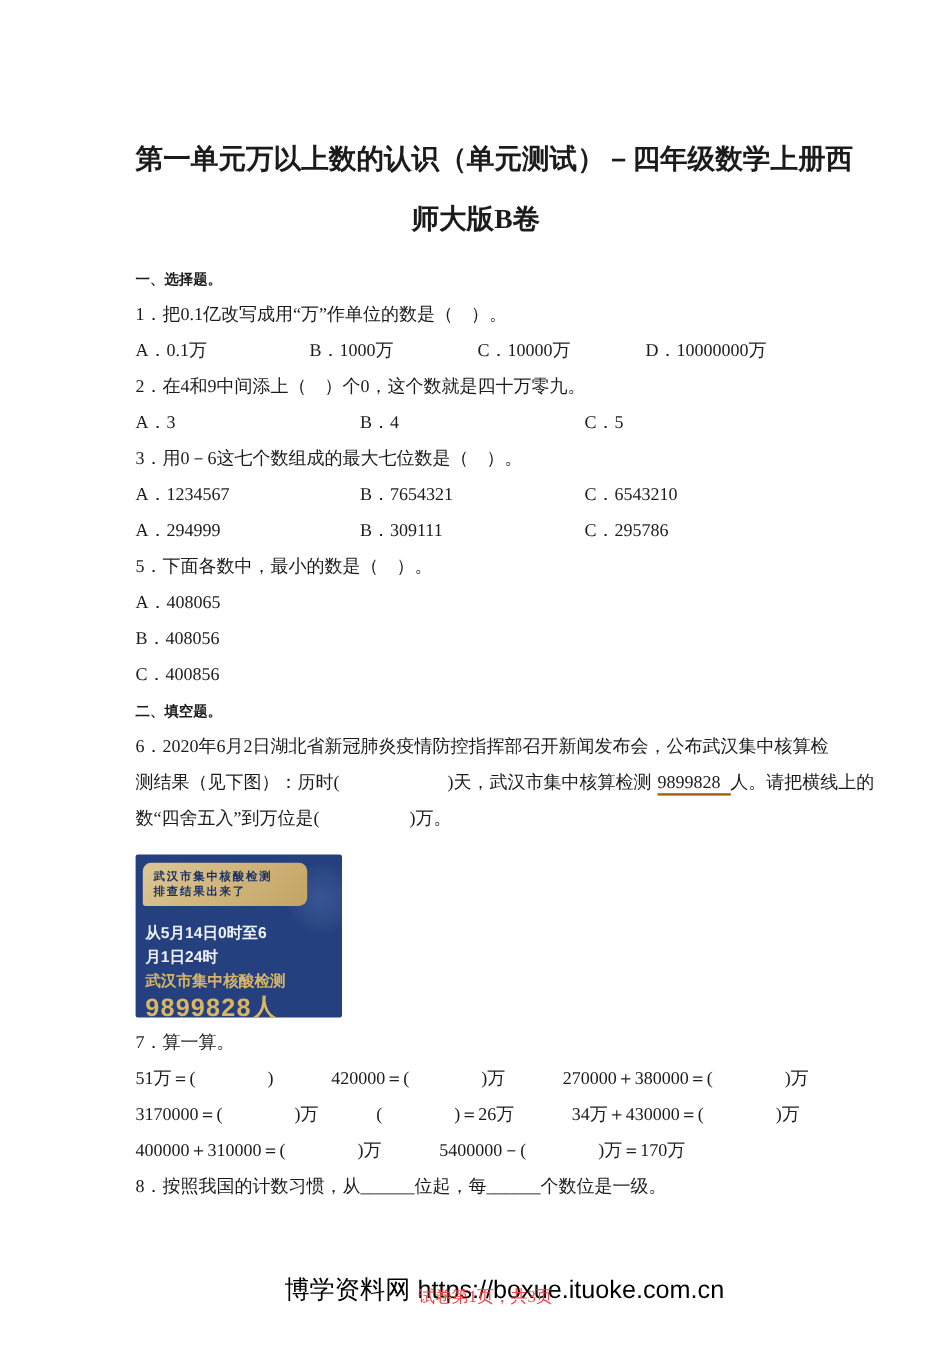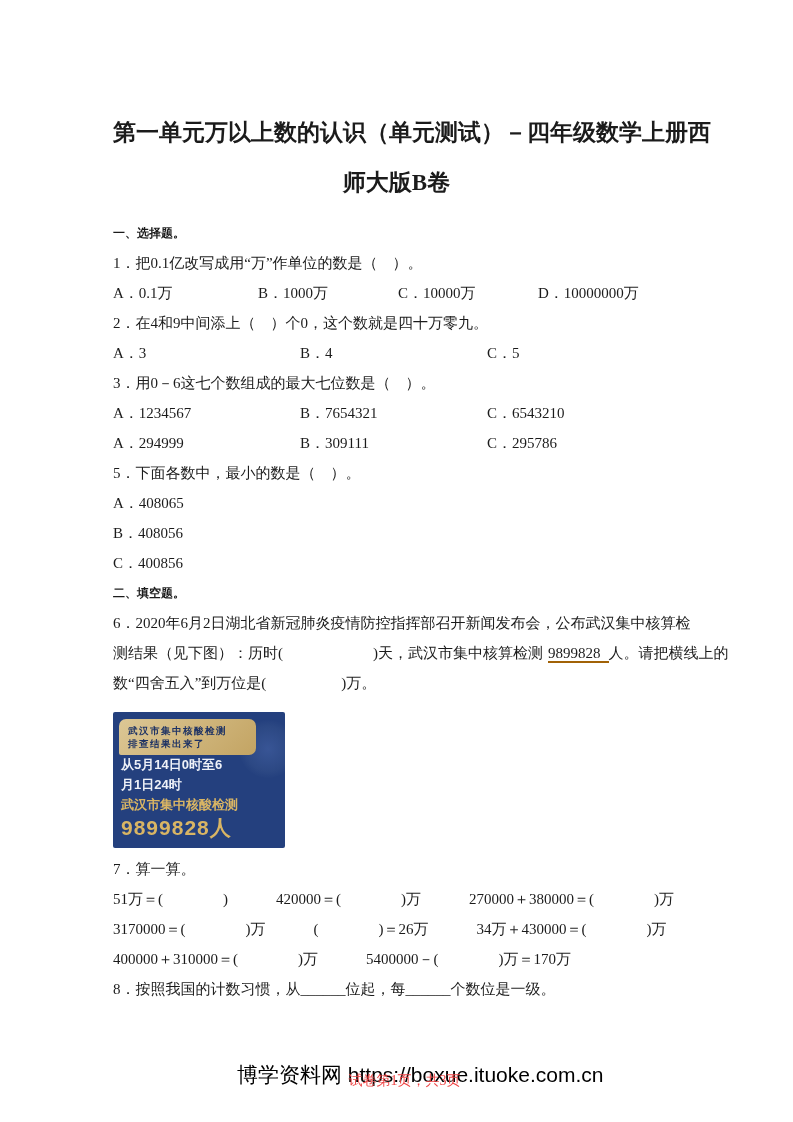--- a/index.html
+++ b/index.html
@@ -26,21 +26,21 @@
          color:var(--info-banner_text,#1d3264); font-size:9.5px; font-weight:bold;
          line-height:13px; padding:5px 0 5px 9px; border-radius:7px 7px 7px 2px; letter-spacing:1.5px;}
   .info-virus {position:absolute; z-index:1; right:-12px; top:8px; width:58px; height:58px;
          border-radius:50%; background:radial-gradient(circle,#3d5a9b 0%,#2e4a85 55%,rgba(36,64,126,0) 72%);
          opacity:.8;}
   .info-line {position:relative; z-index:2; margin-left:8px; font-weight:bold; white-space:nowrap;}
   .info-line.white {color:#eef1f8; font-size:13px; line-height:20px;}
   .info-line.gold {color:var(--info-gold_text,#d9b564); font-size:13px; line-height:20px;}
   .info-number {position:relative; z-index:2; margin-left:8px; font-weight:bold; font-size:21px;
          line-height:25px; letter-spacing:1px; color:var(--info-gold_text,#d9b564); white-space:nowrap;}
-  .info-l1 {}
+  .info-l1 {margin-top:13px;}
 
   
   .wm {position:absolute; left:237px; top:1061px; font-family:"Liberation Sans","DejaVu Sans",sans-serif;
        font-size:21px; color:#000000; white-space:nowrap;}
   .pageinfo {position:absolute; left:16px; right:0; top:1072px; text-align:center;
        font-size:14px; color:#ef4444; white-space:nowrap;}
 </style>
 </head>
 <body>
 

